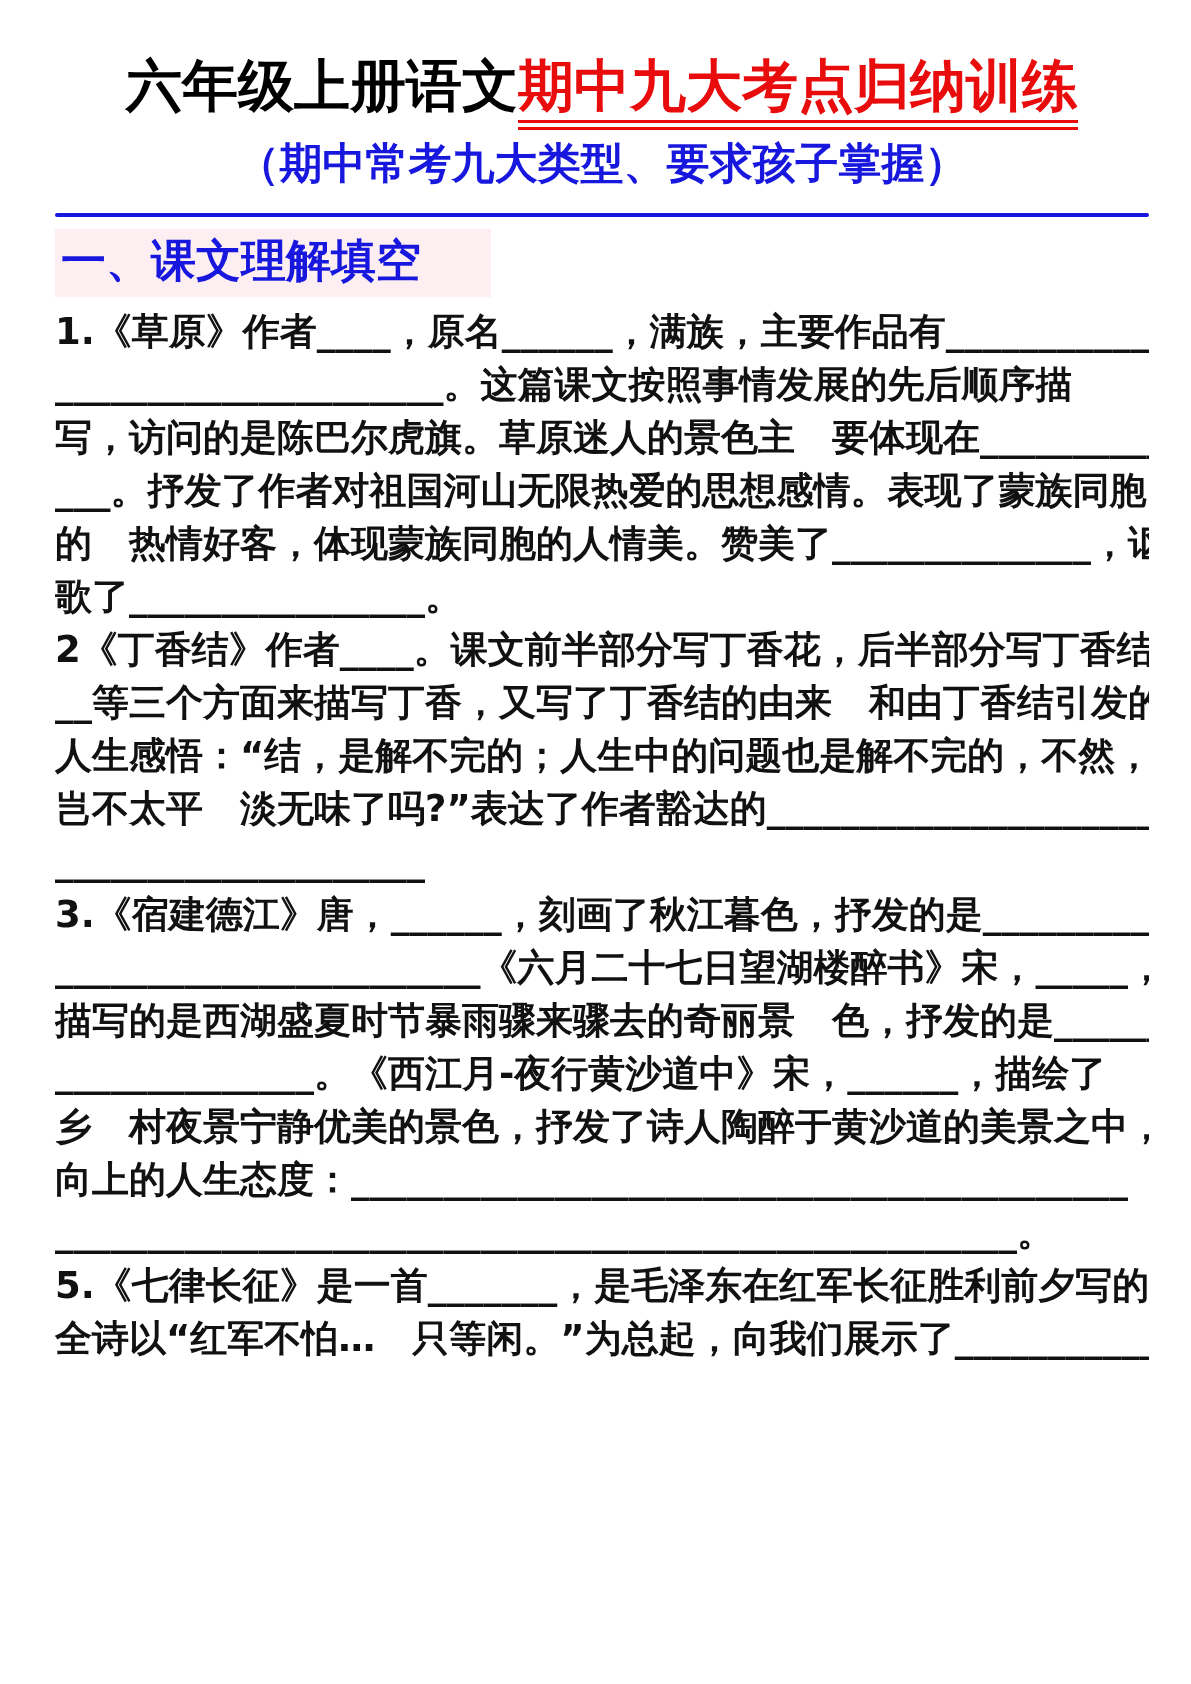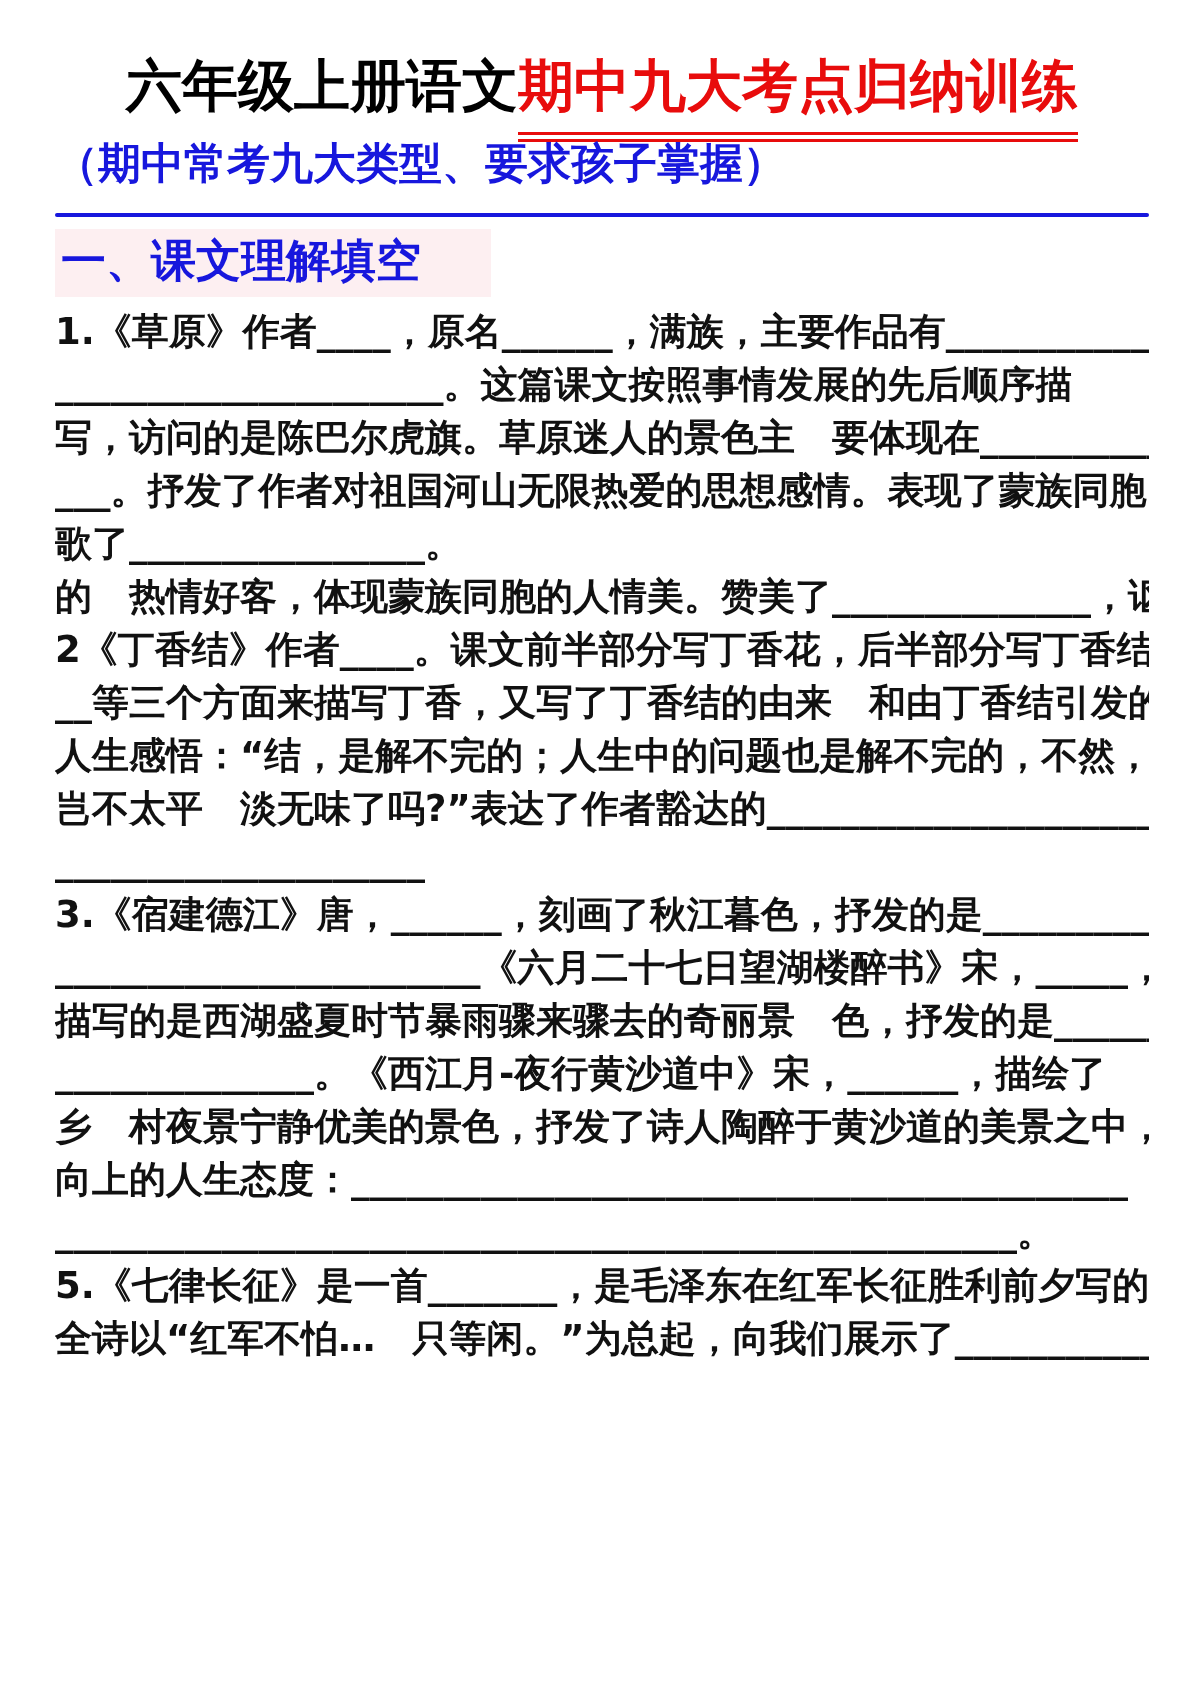--- a/index.html
+++ b/index.html
@@ -25,24 +25,25 @@
     font-size:56px;
     font-weight:bold;
     white-space:nowrap;
     letter-spacing:0px;
     line-height:1.2;
   }
   .title .t-black{color:#000000;}
   .title .t-red{
     color:var(--red);
     border-bottom:10px double var(--red);
-    padding-bottom:14px;
+    padding-bottom:2px;
   }
   .subtitle{
     margin-top:16px;
+    text-align:center;
     color:var(--blue);
     font-size:43px;
     font-weight:bold;
     white-space:nowrap;
   }
   .rule{
     height:4px;
     background:var(--blue);
     margin-top:20px;
     border-radius:2px;
@@ -78,22 +79,22 @@
 
   <div class="rule"></div>
 
   <div class="section-heading">一、课文理解填空</div>
 
   <div class="body-lines">
     <div class="line">1.《草原》作者____，原名______，满族，主要作品有____________</div>
     <div class="line">_____________________。这篇课文按照事情发展的先后顺序描</div>
     <div class="line">写，访问的是陈巴尔虎旗。草原迷人的景色主　要体现在__________</div>
     <div class="line">___。抒发了作者对祖国河山无限热爱的思想感情。表现了蒙族同胞</div>
+    <div class="line">的　热情好客，体现蒙族同胞的人情美。赞美了______________，讴</div>
     <div class="line">歌了________________。</div>
-    <div class="line">的　热情好客，体现蒙族同胞的人情美。赞美了______________，讴</div>
     <div class="line">2《丁香结》作者____。课文前半部分写丁香花，后半部分写丁香结，</div>
     <div class="line">__等三个方面来描写丁香，又写了丁香结的由来　和由丁香结引发的</div>
     <div class="line">人生感悟：“结，是解不完的；人生中的问题也是解不完的，不然，</div>
     <div class="line">岂不太平　淡无味了吗?”表达了作者豁达的______________________</div>
     <div class="line">____________________</div>
     <div class="line">3.《宿建德江》唐，______，刻画了秋江暮色，抒发的是__________</div>
     <div class="line">_______________________《六月二十七日望湖楼醉书》宋，_____，</div>
     <div class="line">描写的是西湖盛夏时节暴雨骤来骤去的奇丽景　色，抒发的是______</div>
     <div class="line">______________。《西江月-夜行黄沙道中》宋，______，描绘了</div>
     <div class="line">乡　村夜景宁静优美的景色，抒发了诗人陶醉于黄沙道的美景之中，</div>

